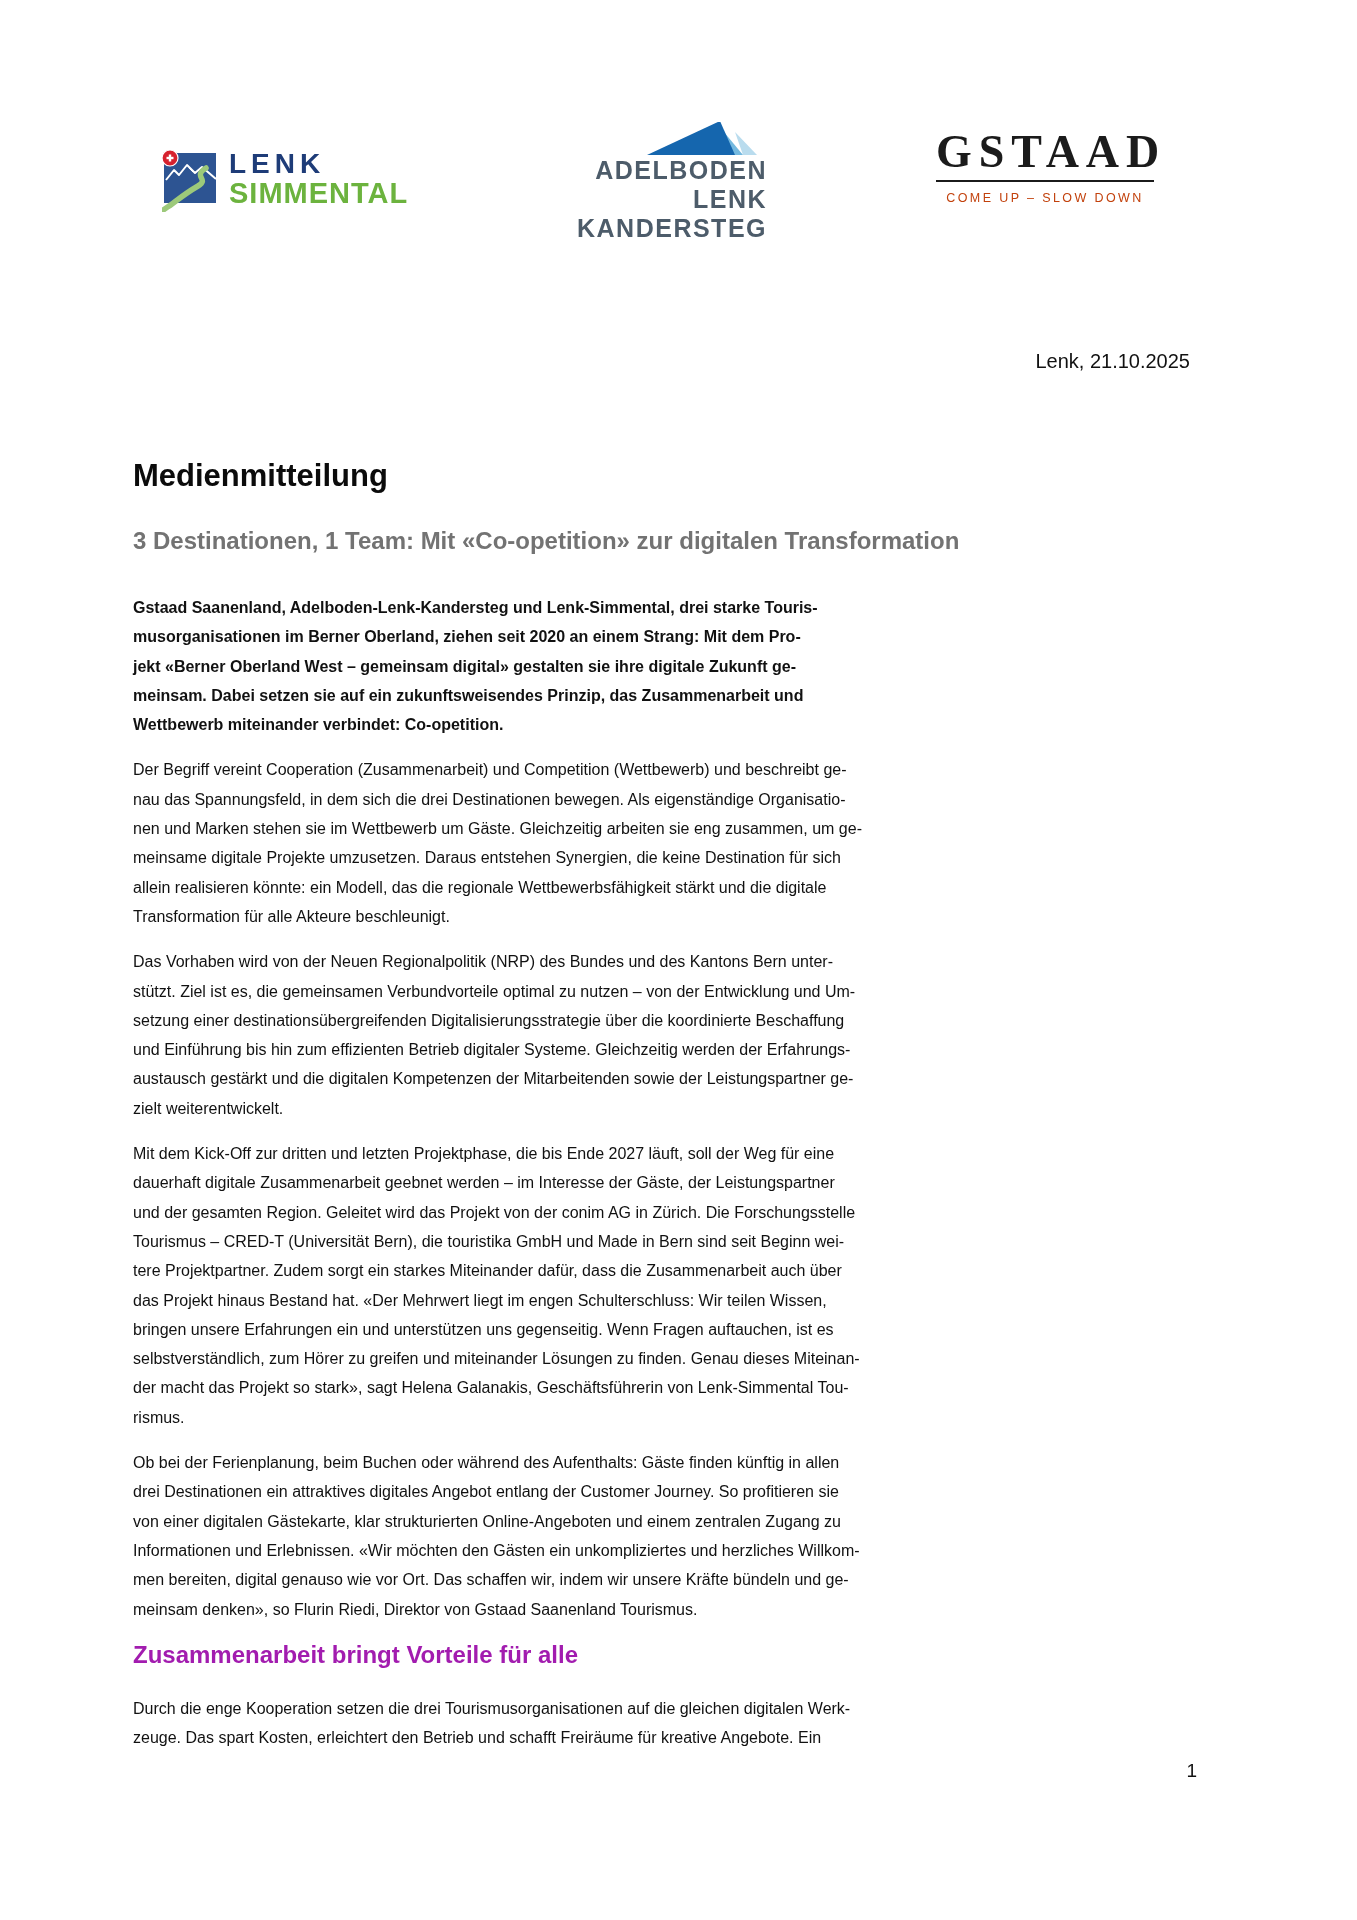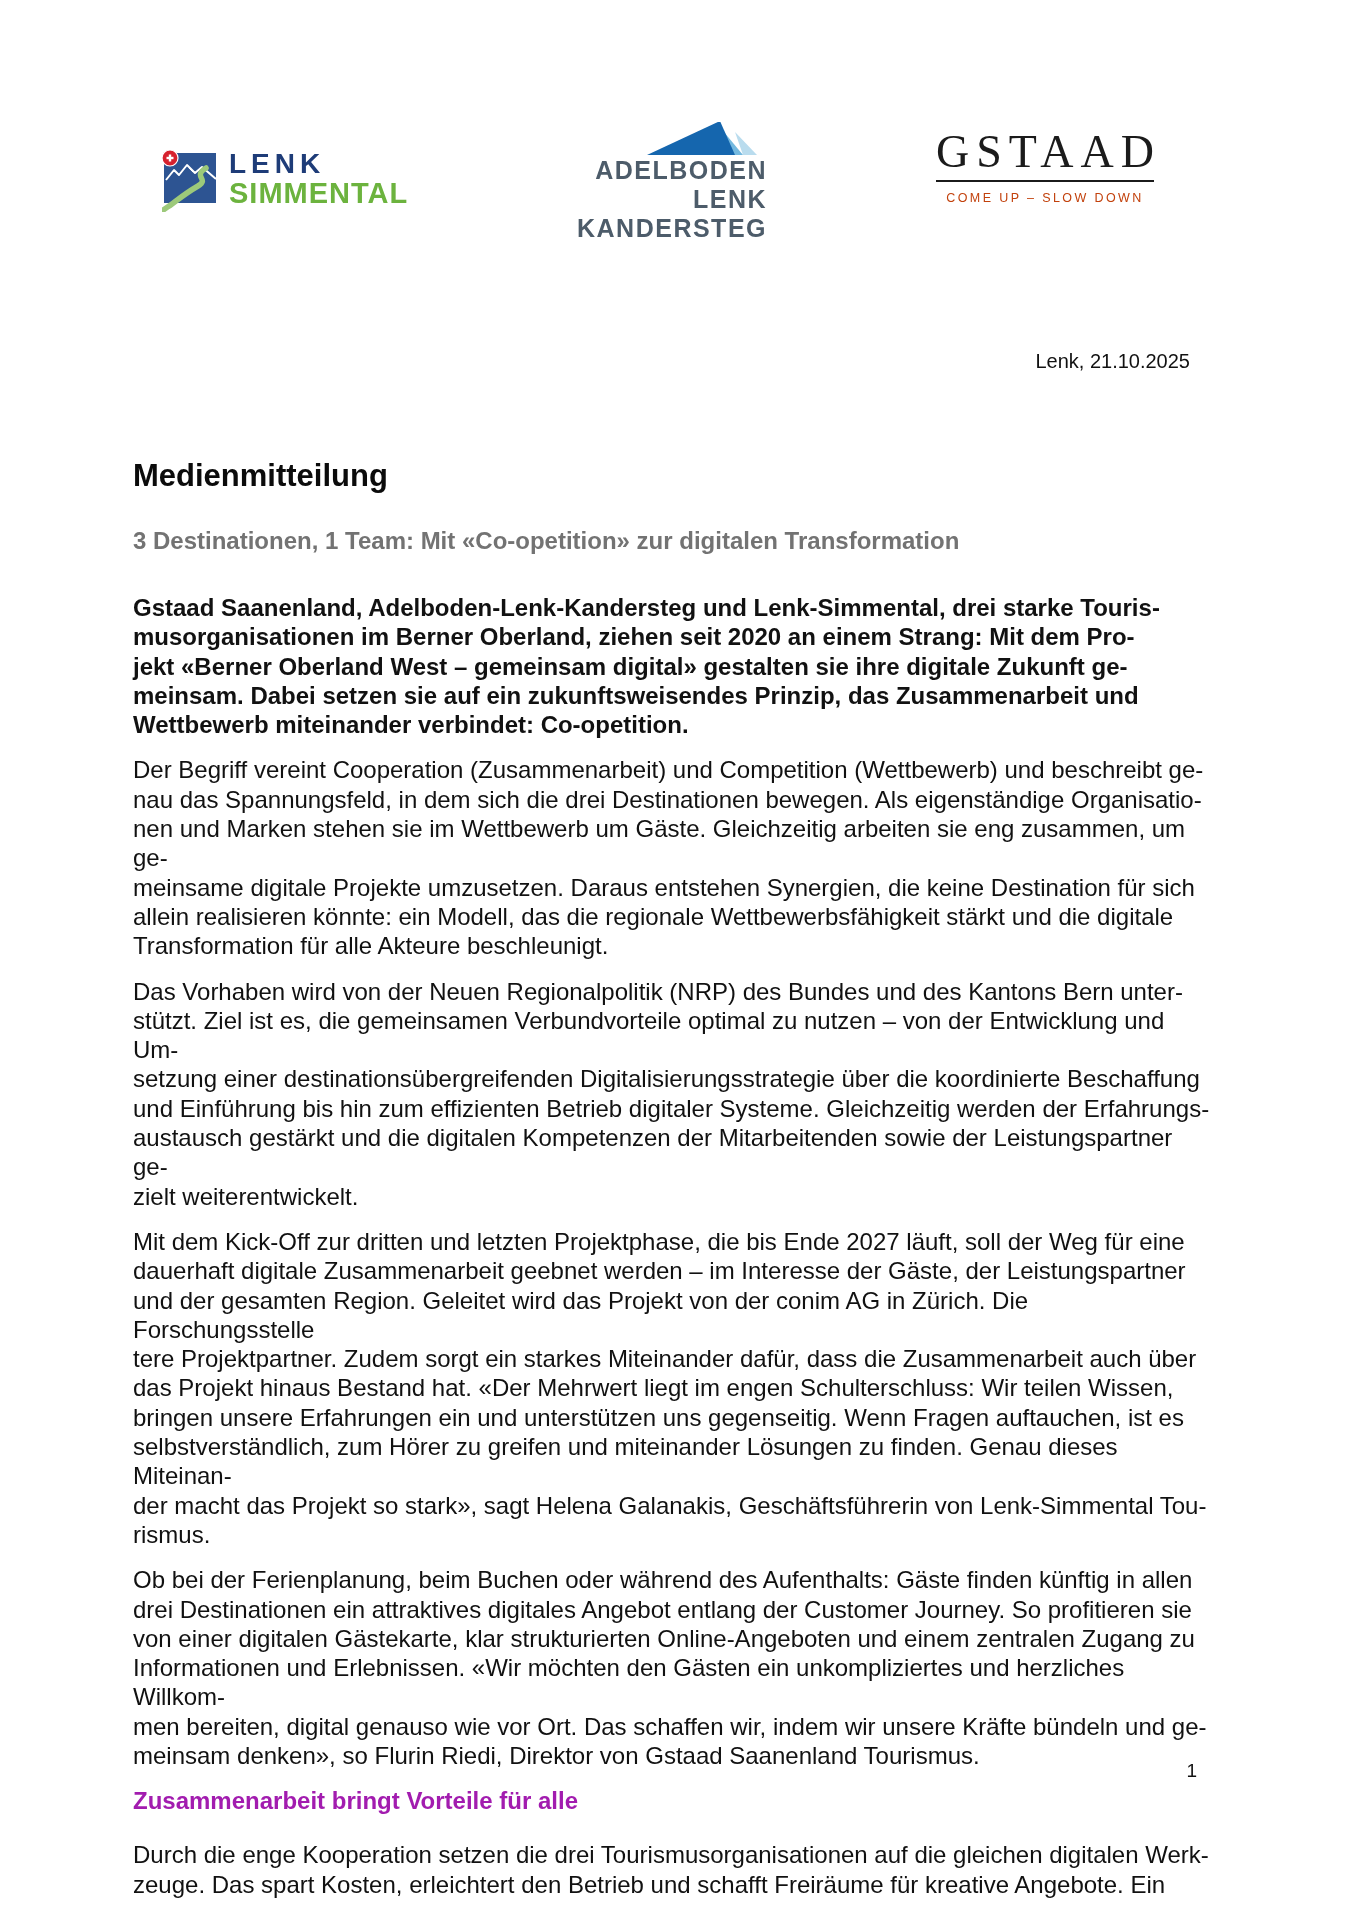--- a/index.html
+++ b/index.html
@@ -17,31 +17,31 @@
   .logo-lenk svg{display:block;}
   .lenk-text{margin-left:9px;margin-top:2px;}
   .lenk-line1{font-size:28px;font-weight:700;letter-spacing:5px;color:var(--lenk_navy);line-height:28px;}
   .lenk-line2{font-size:29px;font-weight:700;letter-spacing:1px;color:var(--lenk_green);line-height:26px;margin-top:2px;}
 
   .logo-alk{position:absolute;left:525px;top:122px;width:242px;text-align:right;color:var(--alk_slate);}
   .logo-alk svg{display:block;margin-left:auto;margin-right:2px;}
   .alk-line1,.alk-line2{font-size:25px;font-weight:700;letter-spacing:1.5px;line-height:29px;}
 
   .logo-gstaad{position:absolute;left:936px;top:128px;width:218px;text-align:center;}
-  .gstaad-name{font-family:"Liberation Serif","DejaVu Serif",serif;font-size:46px;line-height:48px;letter-spacing:7px;margin-right:-7px;color:var(--gstaad_black);}
+  .gstaad-name{font-family:"Liberation Serif","DejaVu Serif",serif;font-size:46px;line-height:48px;letter-spacing:7px;margin-right:-7px;color:var(--gstaad_black);font-weight:bold;}
   .gstaad-rule{border-top:2px solid var(--gstaad_black);margin-top:4px;}
   .gstaad-tagline{font-size:12.5px;letter-spacing:2.4px;margin-top:9px;color:#c2410c;font-weight:500;}
 
   
   .dateline{position:absolute;top:350px;right:167px;font-size:20px;}
   .content{position:absolute;left:133px;top:441px;width:1078px;margin-top:16px;}
   h1{font-size:31px;line-height:38px;margin:0 0 30px 0;font-weight:700;color:#0b0b0b;}
   h2{font-size:24px;line-height:32px;margin:0 0 36px 0;font-weight:700;color:#737373;}
   h3{font-size:24px;line-height:29px;margin:0 0 25px 0;font-weight:700;color:#a21caf;}
-  .para{font-size:24px;line-height:29.3px;margin:0 0 16px 0;}
+  .para{font-size:16px;line-height:29.3px;margin:0 0 16px 0;}
   .para.lead{font-weight:700;}
   .page-number{position:absolute;top:1760px;right:160px;font-size:19px;}
 </style>
 </head>
 <body>
 
 <div class="page">
 
   <div class="logo-lenk">
     <svg width="58" height="64" viewBox="0 0 58 64" aria-hidden="true">
@@ -102,20 +102,21 @@
         <div class="line">stützt. Ziel ist es, die gemeinsamen Verbundvorteile optimal zu nutzen – von der Entwicklung und Um-</div>
         <div class="line">setzung einer destinationsübergreifenden Digitalisierungsstrategie über die koordinierte Beschaffung</div>
         <div class="line">und Einführung bis hin zum effizienten Betrieb digitaler Systeme. Gleichzeitig werden der Erfahrungs-</div>
         <div class="line">austausch gestärkt und die digitalen Kompetenzen der Mitarbeitenden sowie der Leistungspartner ge-</div>
         <div class="line">zielt weiterentwickelt.</div>
       </div>
     <div class="para">
         <div class="line">Mit dem Kick-Off zur dritten und letzten Projektphase, die bis Ende 2027 läuft, soll der Weg für eine</div>
         <div class="line">dauerhaft digitale Zusammenarbeit geebnet werden – im Interesse der Gäste, der Leistungspartner</div>
         <div class="line">und der gesamten Region. Geleitet wird das Projekt von der conim AG in Zürich. Die Forschungsstelle</div>
+        <div class="line">Tourismus – CRED-T (Universität Bern), die touristika GmbH und Made in Bern sind seit Beginn wei-</div>
         <div class="line">tere Projektpartner. Zudem sorgt ein starkes Miteinander dafür, dass die Zusammenarbeit auch über</div>
         <div class="line">das Projekt hinaus Bestand hat. «Der Mehrwert liegt im engen Schulterschluss: Wir teilen Wissen,</div>
         <div class="line">bringen unsere Erfahrungen ein und unterstützen uns gegenseitig. Wenn Fragen auftauchen, ist es</div>
         <div class="line">selbstverständlich, zum Hörer zu greifen und miteinander Lösungen zu finden. Genau dieses Miteinan-</div>
         <div class="line">der macht das Projekt so stark», sagt Helena Galanakis, Geschäftsführerin von Lenk-Simmental Tou-</div>
         <div class="line">rismus.</div>
       </div>
     <div class="para">
         <div class="line">Ob bei der Ferienplanung, beim Buchen oder während des Aufenthalts: Gäste finden künftig in allen</div>
         <div class="line">drei Destinationen ein attraktives digitales Angebot entlang der Customer Journey. So profitieren sie</div>

